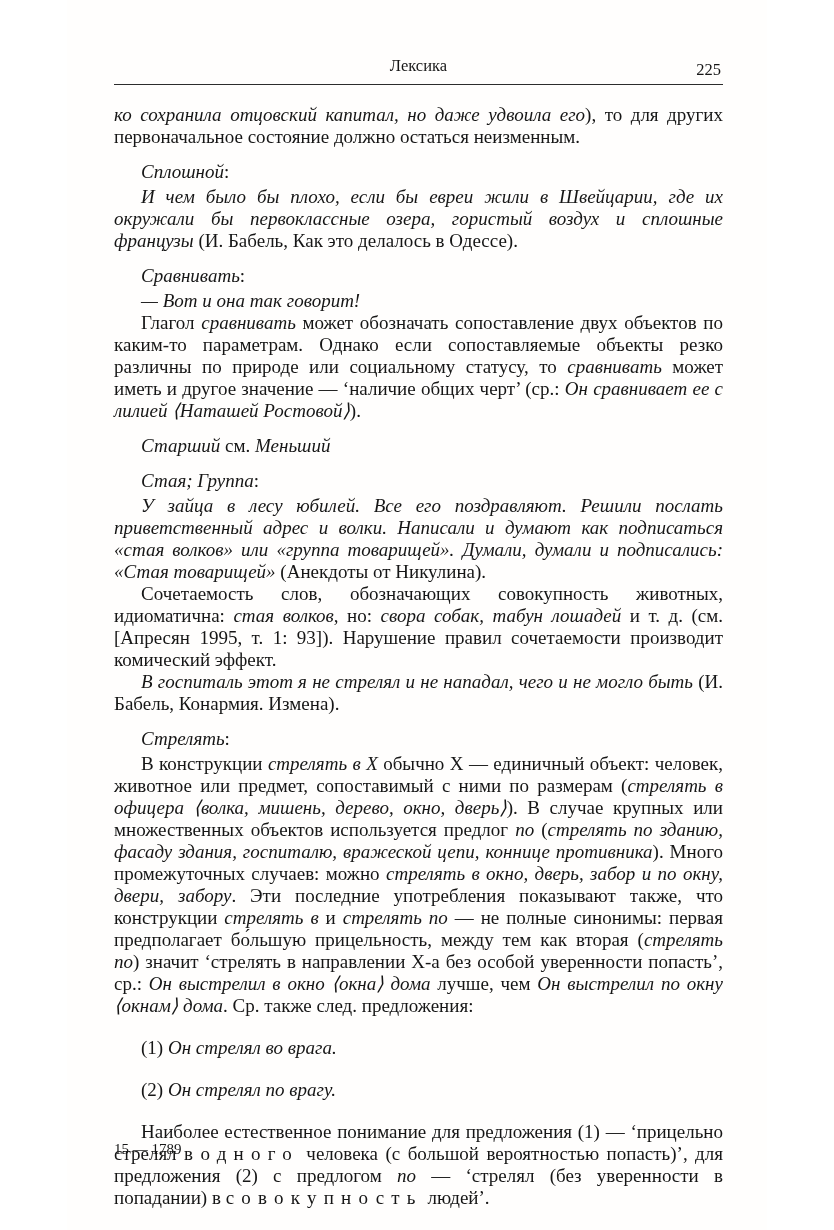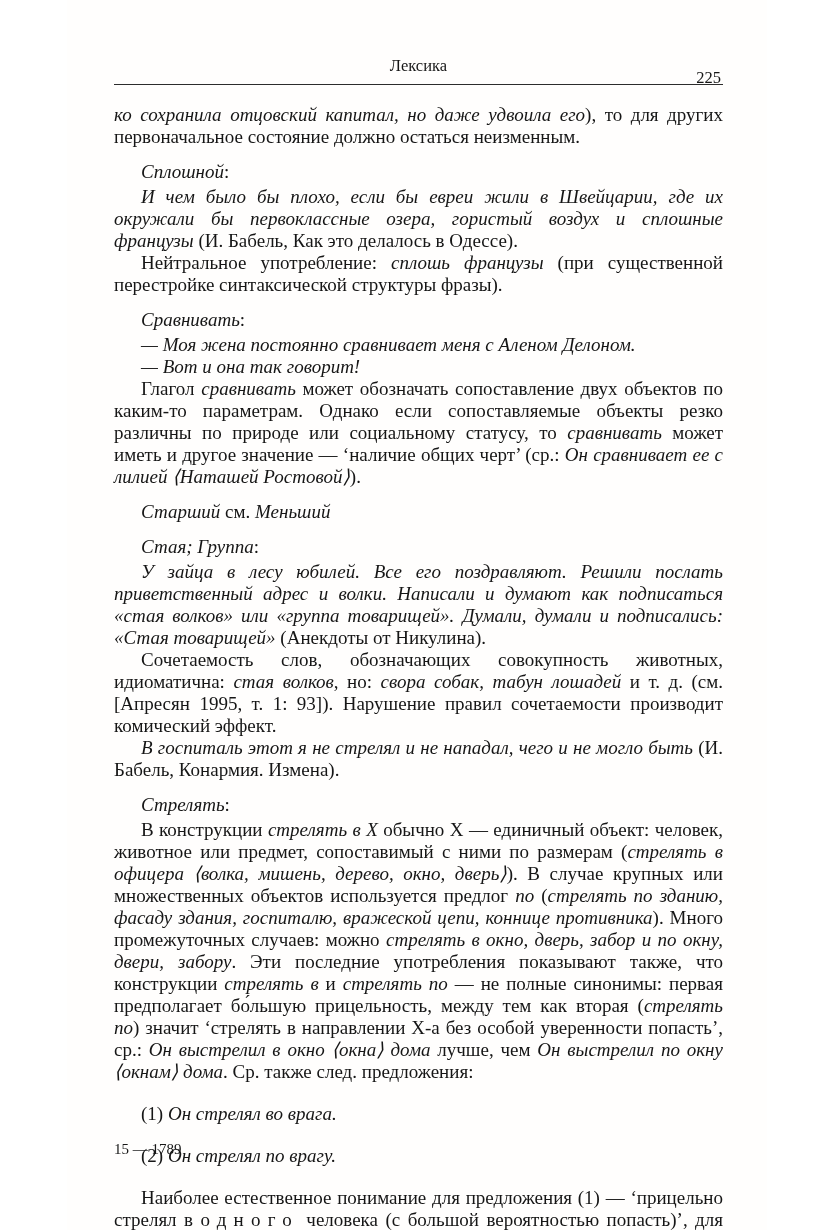--- a/index.html
+++ b/index.html
@@ -25,21 +25,21 @@
     font-size: 16.5px;
   }
   .header .title {
     position: absolute;
     left: 0; right: 0;
     text-align: center;
   }
   .header .pagenum {
     position: absolute;
     right: 2px;
-    top: 12px;
+    top: 4px;
     margin-left: 41px;
   }
   .rule {
     border-bottom: 1.6px solid #2c2c2c;
     margin-top: 4px;
     margin-bottom: 19px;
   }
   .body {
     font-size: 19px;
     line-height: 22px;
@@ -67,23 +67,21 @@
 <div class="page">
   <div class="header">
     <span class="title">Лексика</span>
     <span class="pagenum">225</span>
   </div>
   <div class="rule"></div>
   <main class="body" id="page-body">
       <p class="block continuation"><span class="i">ко сохранила отцовский капитал, но даже удвоила его</span><span class="r">), то для других первоначальное состояние должно остаться неизменным.</span></p>
       <p class="block entry"><span class="bi">Сплошной</span><span class="r">:</span></p>
       <p class="block quote"><span class="i">И чем было бы плохо, если бы евреи жили в Швейцарии, где их окружали бы первоклассные озера, гористый воздух и </span><span class="bi">сплошные французы</span><span class="r"> (И. Бабель, Как это делалось в Одессе).</span></p>
-      <p class="block paragraph"><span class="r">Нейтральное употребление: </span><span class="i">сплошь французы</span><span class="r"> (при существенной перестройке синтаксической структуры фразы).</span></p>
       <p class="block entry"><span class="bi">Сравнивать</span><span class="r">:</span></p>
-      <p class="block dialogue"><span class="i">— Моя жена постоянно сравнивает меня с Аленом Делоном.</span></p>
       <p class="block dialogue"><span class="i">— Вот и она так говорит!</span></p>
       <p class="block paragraph"><span class="r">Глагол </span><span class="i">сравнивать</span><span class="r"> может обозначать сопоставление двух объектов по каким-то параметрам. Однако если сопоставляемые объекты резко различны по природе или социальному статусу, то </span><span class="i">сравнивать</span><span class="r"> может иметь и другое значение — ‘наличие общих черт’ (ср.: </span><span class="i">Он сравнивает ее с лилией ⟨Наташей Ростовой⟩</span><span class="r">).</span></p>
       <p class="block entry"><span class="bi">Старший</span><span class="r"> см. </span><span class="bi">Меньший</span></p>
       <p class="block entry"><span class="bi">Стая; Группа</span><span class="r">:</span></p>
       <p class="block quote"><span class="i">У зайца в лесу юбилей. Все его поздравляют. Решили послать приветственный адрес и волки. Написали и думают как подписаться «стая волков» или «группа товарищей». Думали, думали и подписались: «Стая товарищей» </span><span class="r">(Анекдоты от Никулина).</span></p>
       <p class="block paragraph"><span class="r">Сочетаемость слов, обозначающих совокупность животных, идиоматична: </span><span class="i">стая волков</span><span class="r">, но: </span><span class="i">свора собак, табун лошадей</span><span class="r"> и т. д. (см. [Апресян 1995, т. 1: 93]). Нарушение правил сочетаемости производит комический эффект.</span></p>
       <p class="block quote"><span class="i">В госпиталь этот я не стрелял и не нападал, чего и не могло быть </span><span class="r">(И. Бабель, Конармия. Измена).</span></p>
       <p class="block entry"><span class="bi">Стрелять</span><span class="r">:</span></p>
       <p class="block paragraph"><span class="r">В конструкции </span><span class="i">стрелять в X</span><span class="r"> обычно X — единичный объект: человек, животное или предмет, сопоставимый с ними по размерам (</span><span class="i">стрелять в офицера ⟨волка, мишень, дерево, окно, дверь⟩</span><span class="r">). В случае крупных или множественных объектов используется предлог </span><span class="i">по</span><span class="r"> (</span><span class="i">стрелять по зданию, фасаду здания, госпиталю, вражеской цепи, коннице противника</span><span class="r">). Много промежуточных случаев: можно </span><span class="i">стрелять в окно, дверь, забор и по окну, двери, забору</span><span class="r">. Эти последние употребления показывают также, что конструкции </span><span class="i">стрелять в</span><span class="r"> и </span><span class="i">стрелять по</span><span class="r"> — не полные синонимы: первая предполагает бо́льшую прицельность, между тем как вторая (</span><span class="i">стрелять по</span><span class="r">) значит ‘стрелять в направлении X-а без особой уверенности попасть’, ср.: </span><span class="i">Он выстрелил в окно ⟨окна⟩ дома</span><span class="r"> лучше, чем </span><span class="i">Он выстрелил по окну ⟨окнам⟩ дома</span><span class="r">. Ср. также след. предложения:</span></p>
       <p class="block example"><span class="r">(1) </span><span class="i">Он стрелял во врага.</span></p>

